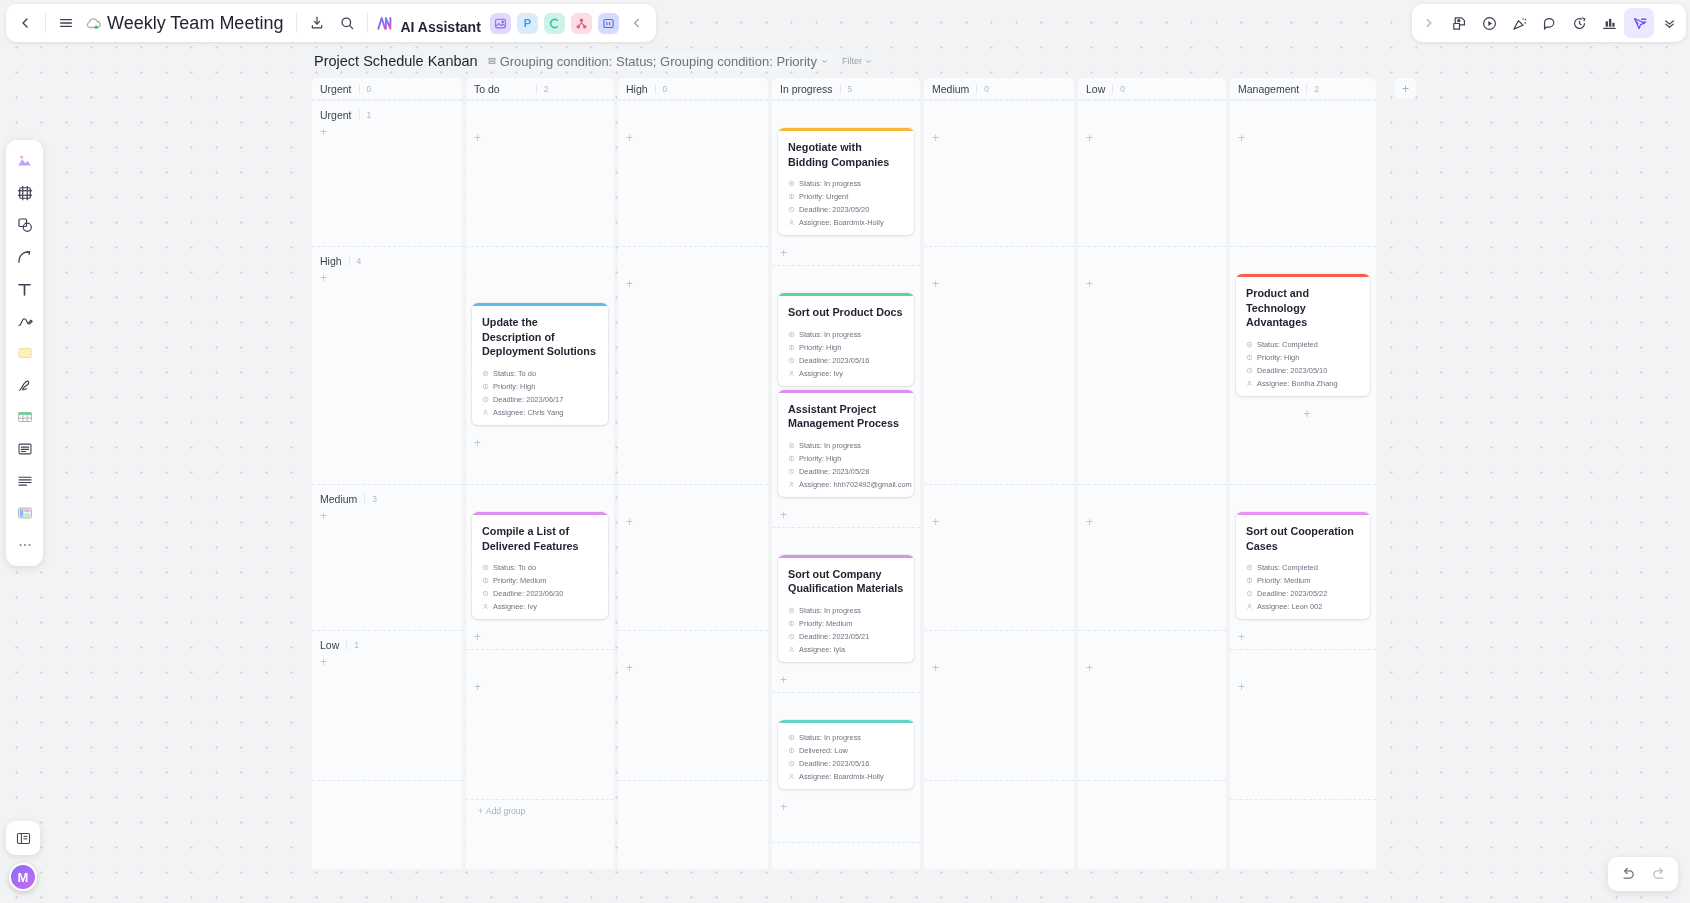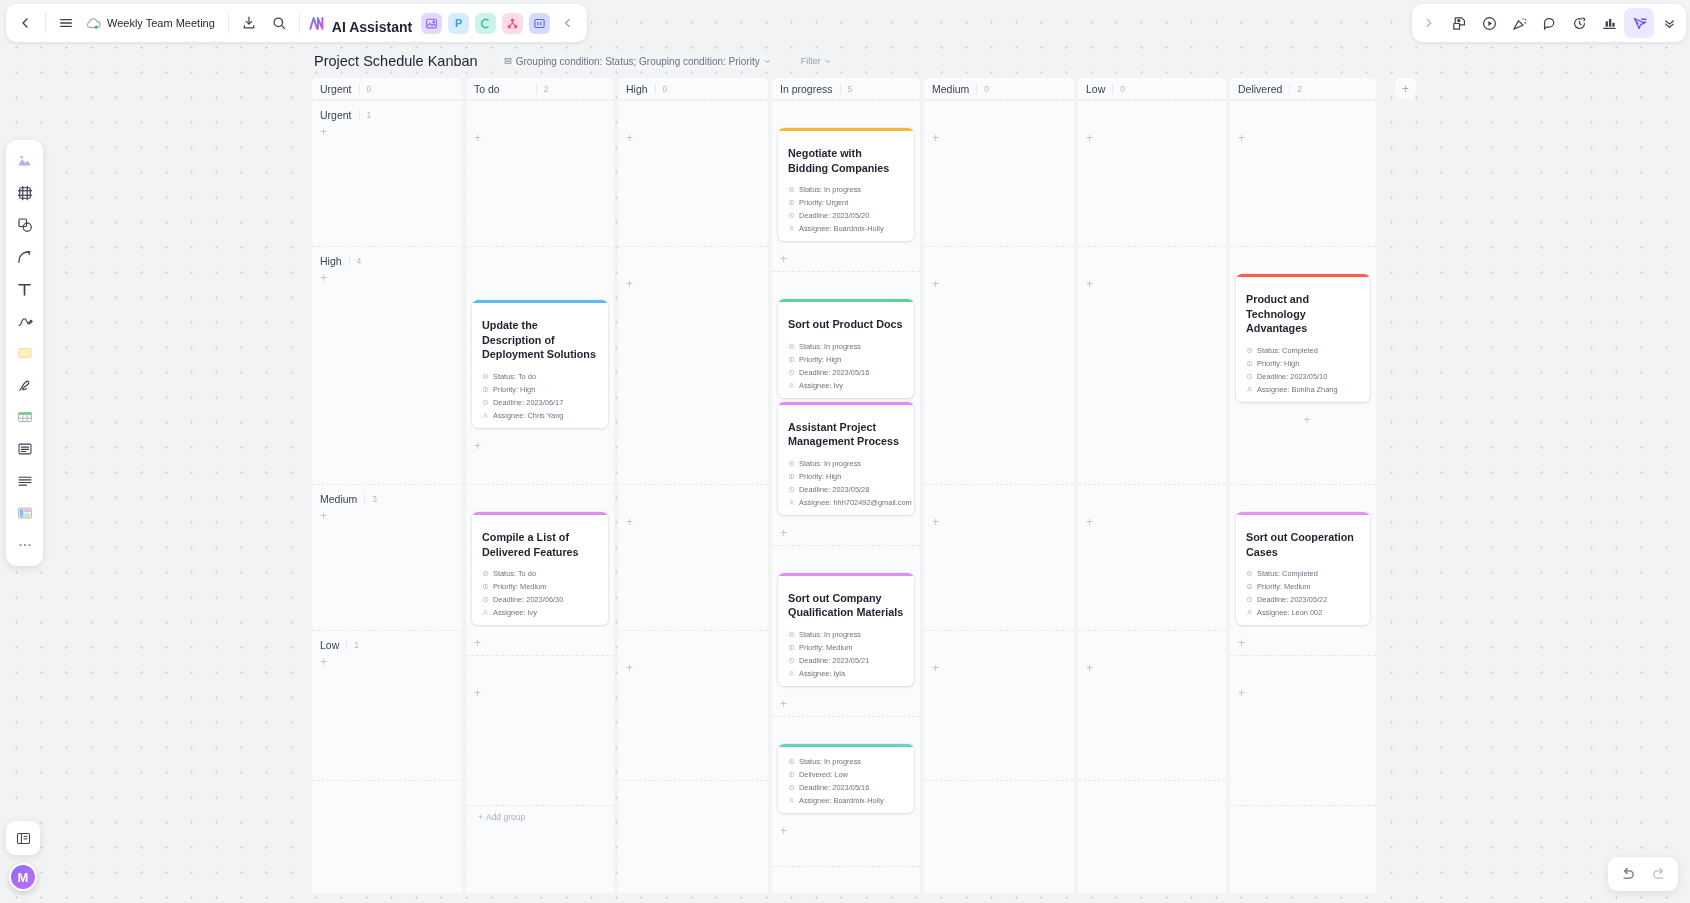--- a/index.html
+++ b/index.html
@@ -43,21 +43,21 @@
     width: 30px; height: 30px;
     display: flex; align-items: center; justify-content: center;
     border-radius: 7px;
     color: #3d4251;
     cursor: pointer;
     flex: 0 0 auto;
   }
   .tbtn.active { background: #ece9ff; color: #6b4ef4; }
   .tdiv { width: 1px; height: 20px; background: #e6e8ec; margin: 0 5px; flex:0 0 auto;}
   .doc-title {
-    font-size: 11px; color: #1f2330;
+    font-size: 18px; color: #1f2330;
     white-space: nowrap; padding: 0 8px 0 4px;
     cursor: text;
   }
   .cloud-ic { width:18px;height:18px; position:relative; margin-left:4px;}
   .ai-chip {
     display:flex; align-items:center; gap:5px;
     padding: 0 6px 0 2px; cursor:pointer; border-radius:7px;
   }
   .ai-label { font-size:14px; font-weight:600; color:#1f2330; white-space:nowrap;margin-top:7px;}
   .applet {
@@ -104,26 +104,26 @@
     height:34px; background:#fff;border-radius:9px;
     box-shadow:0 2px 8px rgba(0,0,0,.10);
     display:flex;align-items:center;padding:0 4px; gap:2px;
   }
 
   
   #board {
     position:absolute; left:312px; top: 50px;
     width: 1078px;
   }
-  #board-head { display:flex; align-items:center; gap:20px; padding-left:2px; height: 22px;}
+  #board-head { display:flex; align-items:center; gap:4px; padding-left:2px; height: 22px;}
   #board-title { font-size:14.5px; color:#1f2330; font-weight:400; }
   #grouping-chip {
     display:flex;align-items:center;gap:4px;
     background:#f4f5f7; border-radius:5px; padding:2px 6px;
-    font-size:10px; color:#6b7280; cursor:pointer; white-space:nowrap;
+    font-size:13px; color:#6b7280; cursor:pointer; white-space:nowrap;
   }
   #filter-chip {
     display:flex;align-items:center;gap:3px;
     font-size:9px;color:#9aa0a8;cursor:pointer; padding:2px 4px;
   }
 
   
   #colhead { display:flex; margin-top:6px; gap: 4px; position:relative;}
   .colhead-cell {
     background:#fafbfc;
@@ -170,21 +170,21 @@
   .card {
     background:#fff; border-radius:6px;
     box-shadow: 0 1px 3px rgba(16,24,40,.10), 0 0 0 1px rgba(16,24,40,.04);
     overflow:hidden;
     margin-bottom: 4px;
     cursor:pointer;
   }
   .card-bar { height: 3px; width:100%; }
   .card-title {
     font-size: 10.8px; font-weight:700; color:#1f2330;
-    line-height:1.35; padding: 9px 10px 0 10px; margin-top: 6px;
+    line-height:1.35; padding: 9px 10px 0 10px;
   }
   .card-fields { padding: 10px 10px 8px 10px; display:flex;flex-direction:column; gap:4px;}
   .fld { display:flex; align-items:center; gap:4px; font-size:7.4px; color:#6b7280; white-space:nowrap; }
   .addcard {
     color:#c2c7ce; font-size:12px; line-height:1;
     padding: 2px 0 6px 8px; cursor:pointer; user-select:none;
   }
   #addgroup {
     display:flex;align-items:center;gap:3px;
     font-size:8.5px;color:#a9aeb6;cursor:pointer;
@@ -476,21 +476,21 @@
       </div>
       <div class="colhead-cell" style="width: 150px;">
         <span class="colhead-name">Medium</span>
         <span class="colhead-count">0</span>
       </div>
       <div class="colhead-cell" style="width: 148px;">
         <span class="colhead-name">Low</span>
         <span class="colhead-count">0</span>
       </div>
       <div class="colhead-cell" style="width: 146px;">
-        <span class="colhead-name">Delivered</span>
+        <span class="colhead-name">Management</span>
         <span class="colhead-count">2</span>
       </div>
       <div id="addcol">+</div>
     </div>
   <div id="grid">
       <div class="col" style="width: 150px;">
         <div class="rowband" style="min-height: 146px;">
           <div class="rowlabel">
             <span class="rowlabel-name">Urgent</span>
             <span class="rowlabel-count">1</span>

